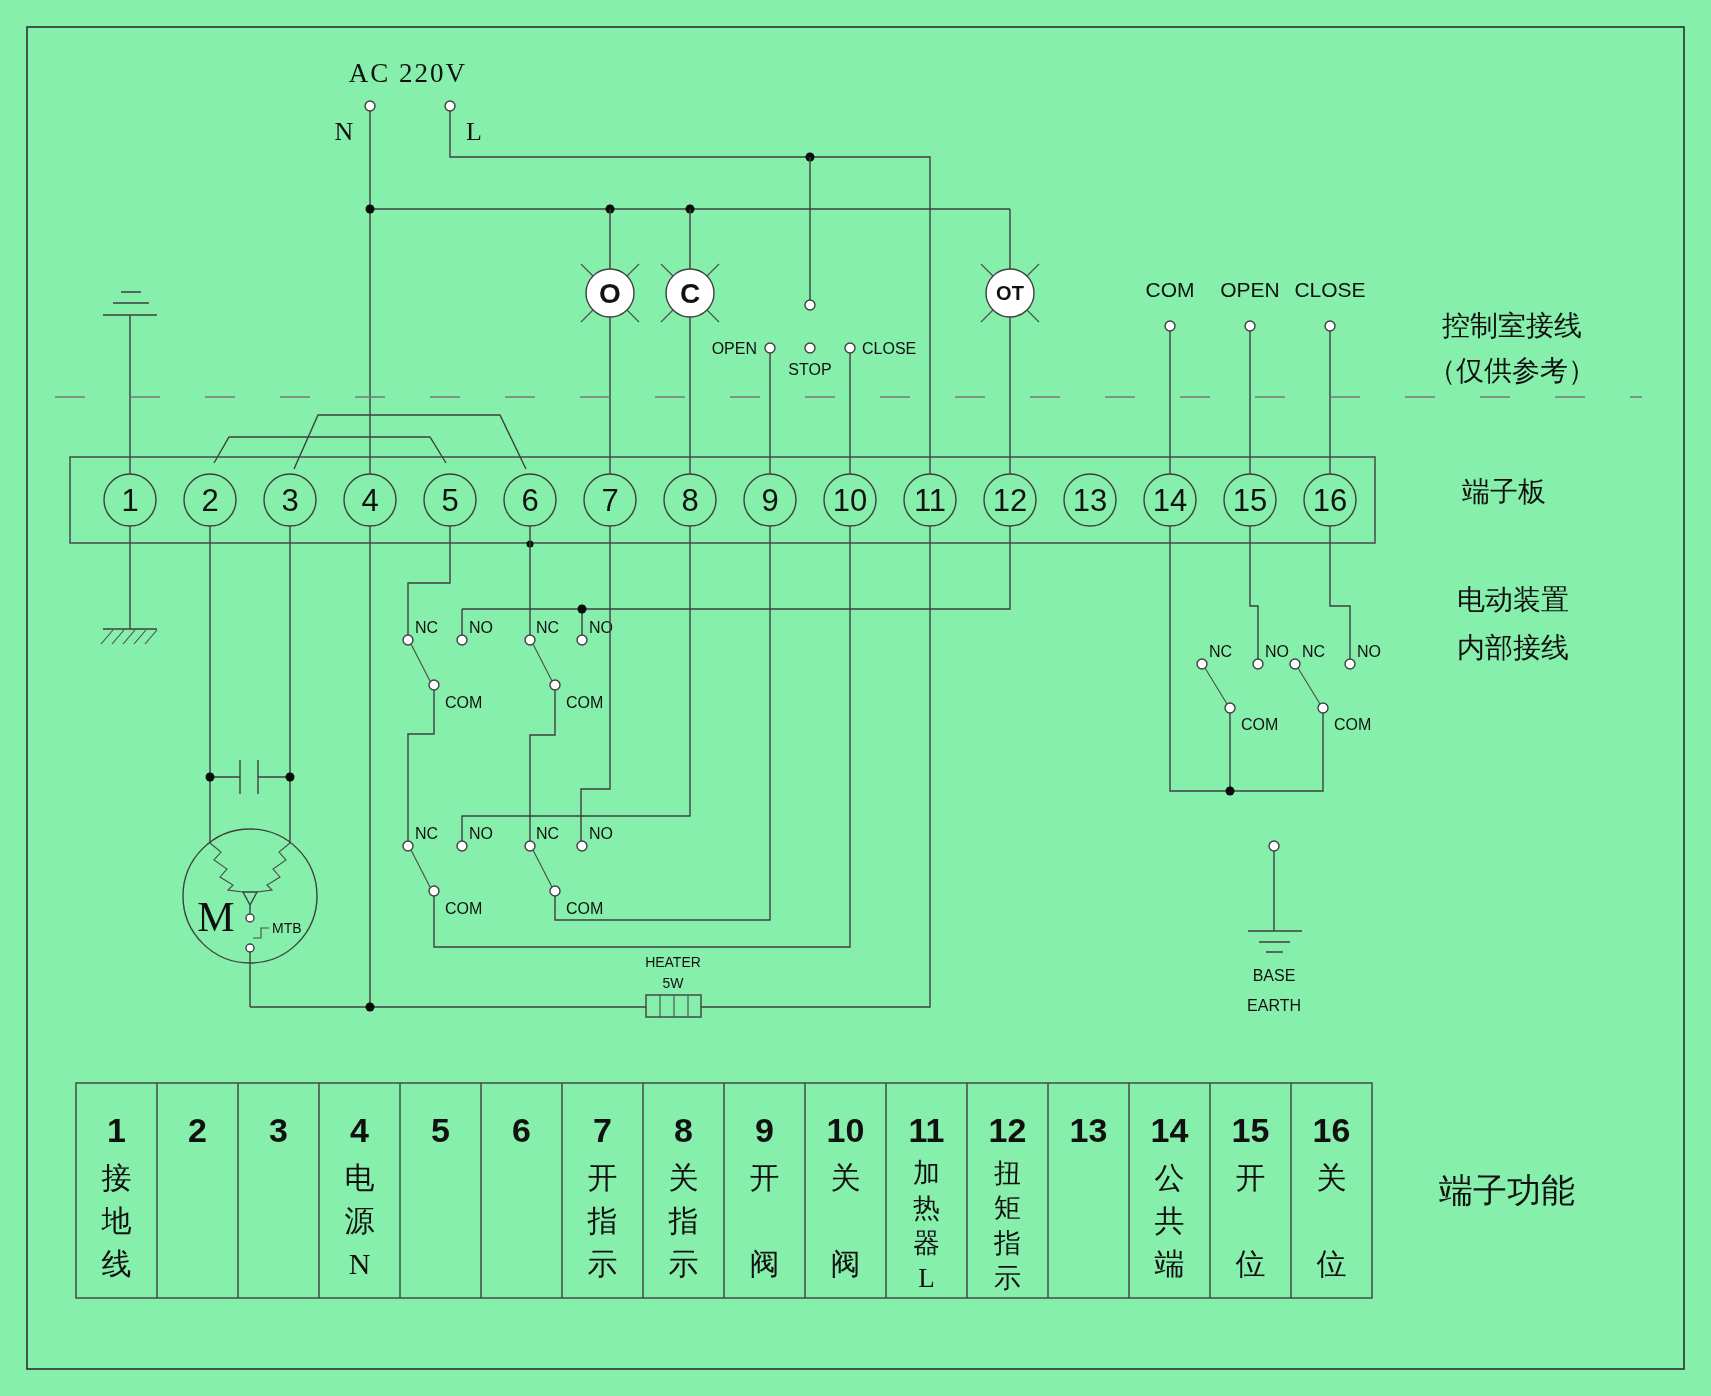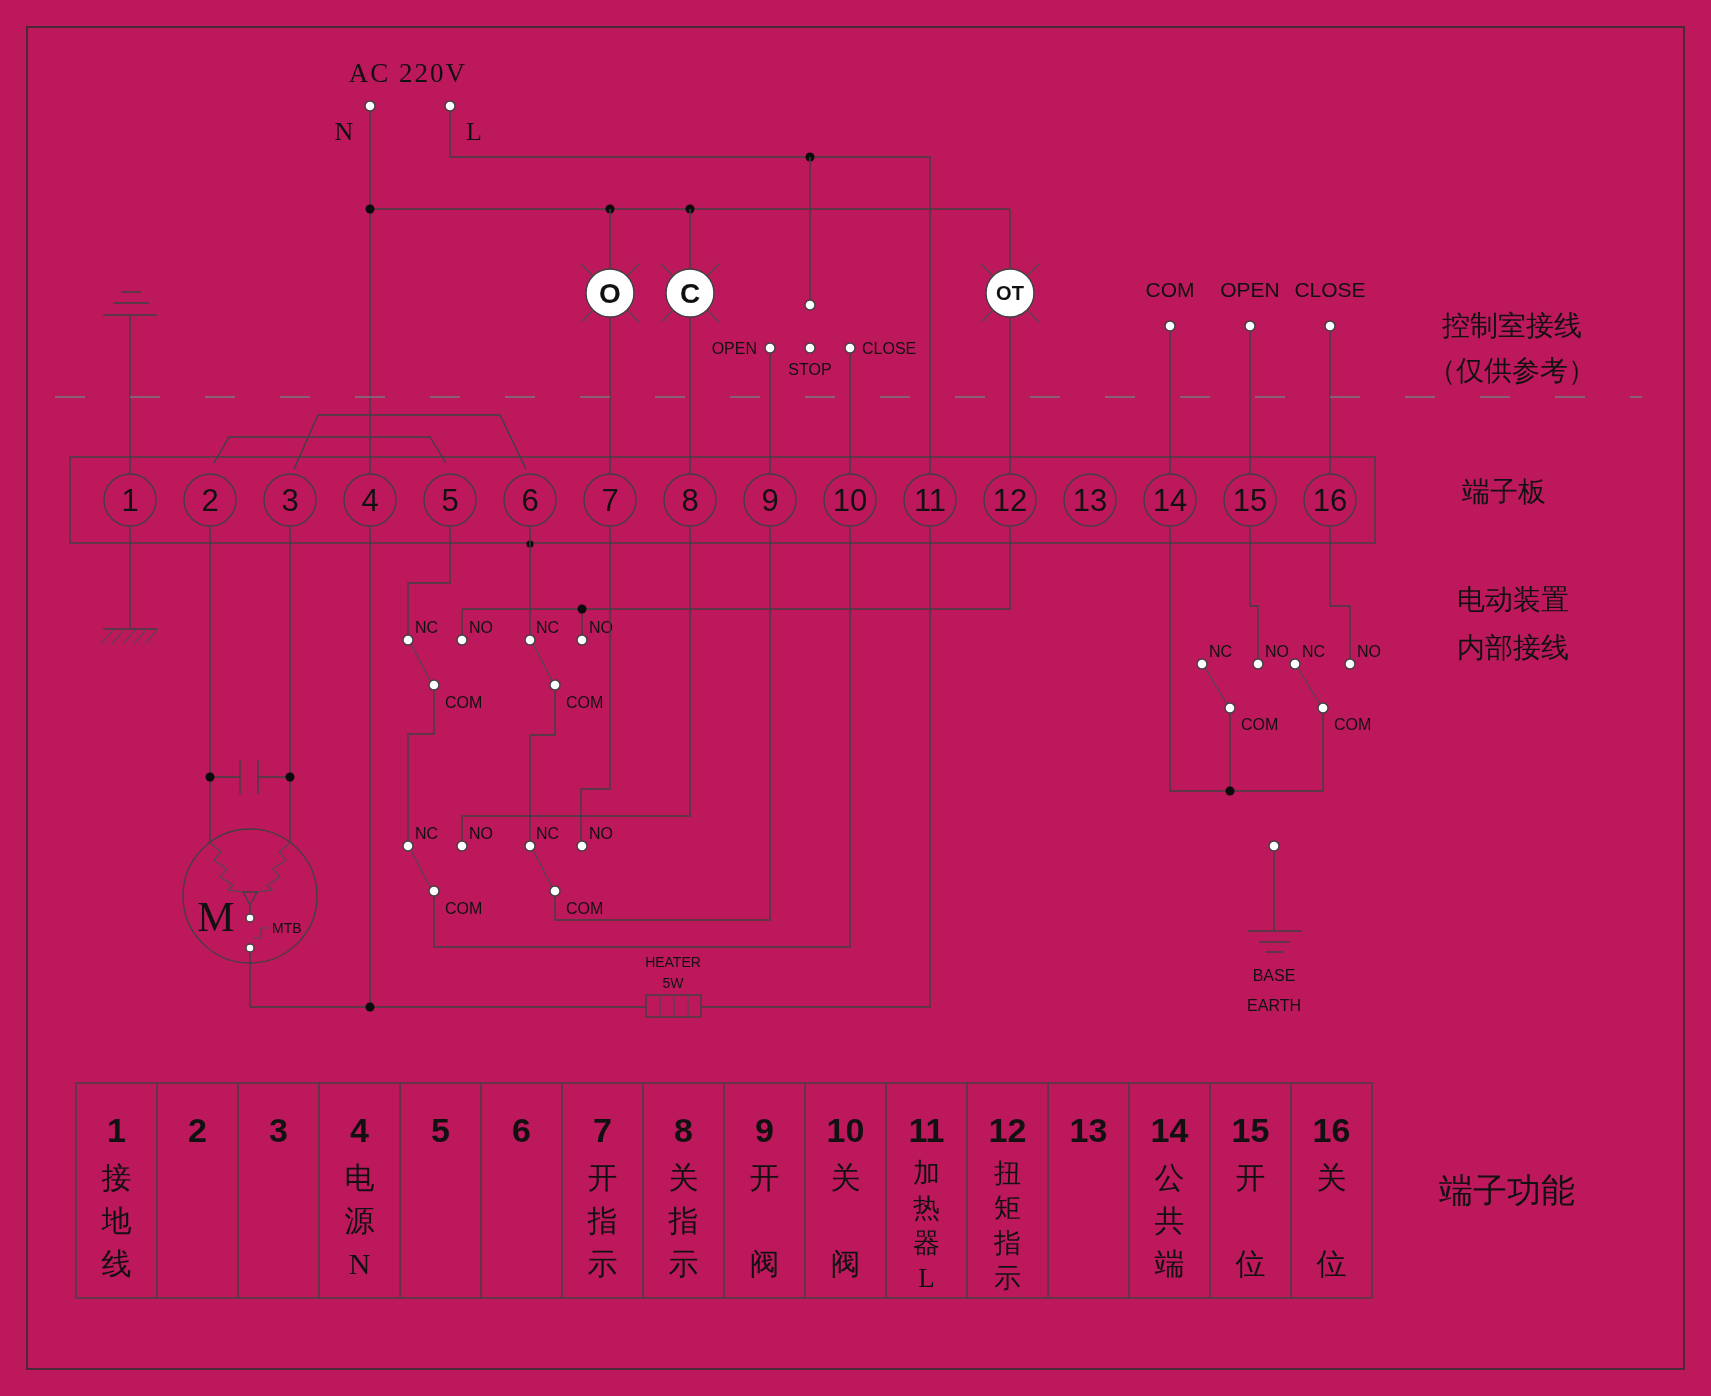--- a/index.html
+++ b/index.html
@@ -1,16 +1,16 @@
 <!DOCTYPE html>
 <html><head>
 <meta charset="utf-8">
 <style>
   html,body{margin:0;padding:0;background:#fff;}
-  .stage{width:1711px;height:1396px;position:relative;background:#be185d;}
+  .stage{width:1711px;height:1396px;position:relative;background:#86efac;}
   svg{display:block;}
   .wire{stroke:#404040;stroke-width:1.4;fill:none;}
   .wire-thin{stroke:#4a4a4a;stroke-width:1.1;fill:none;}
   .sym{stroke:#404040;stroke-width:1.4;fill:#fff;}
   .sym-open{stroke:#404040;stroke-width:1.4;fill:none;}
   .dot{fill:#0a0a0a;stroke:none;}
   .dash{stroke:#7a7a7a;stroke-width:1.4;stroke-dasharray:30 45;fill:none;}
   text{fill:#111;}
   .t-sans{font-family:"Liberation Sans","DejaVu Sans",sans-serif;}
   .t-serif{font-family:"Liberation Serif","DejaVu Serif",serif;}

